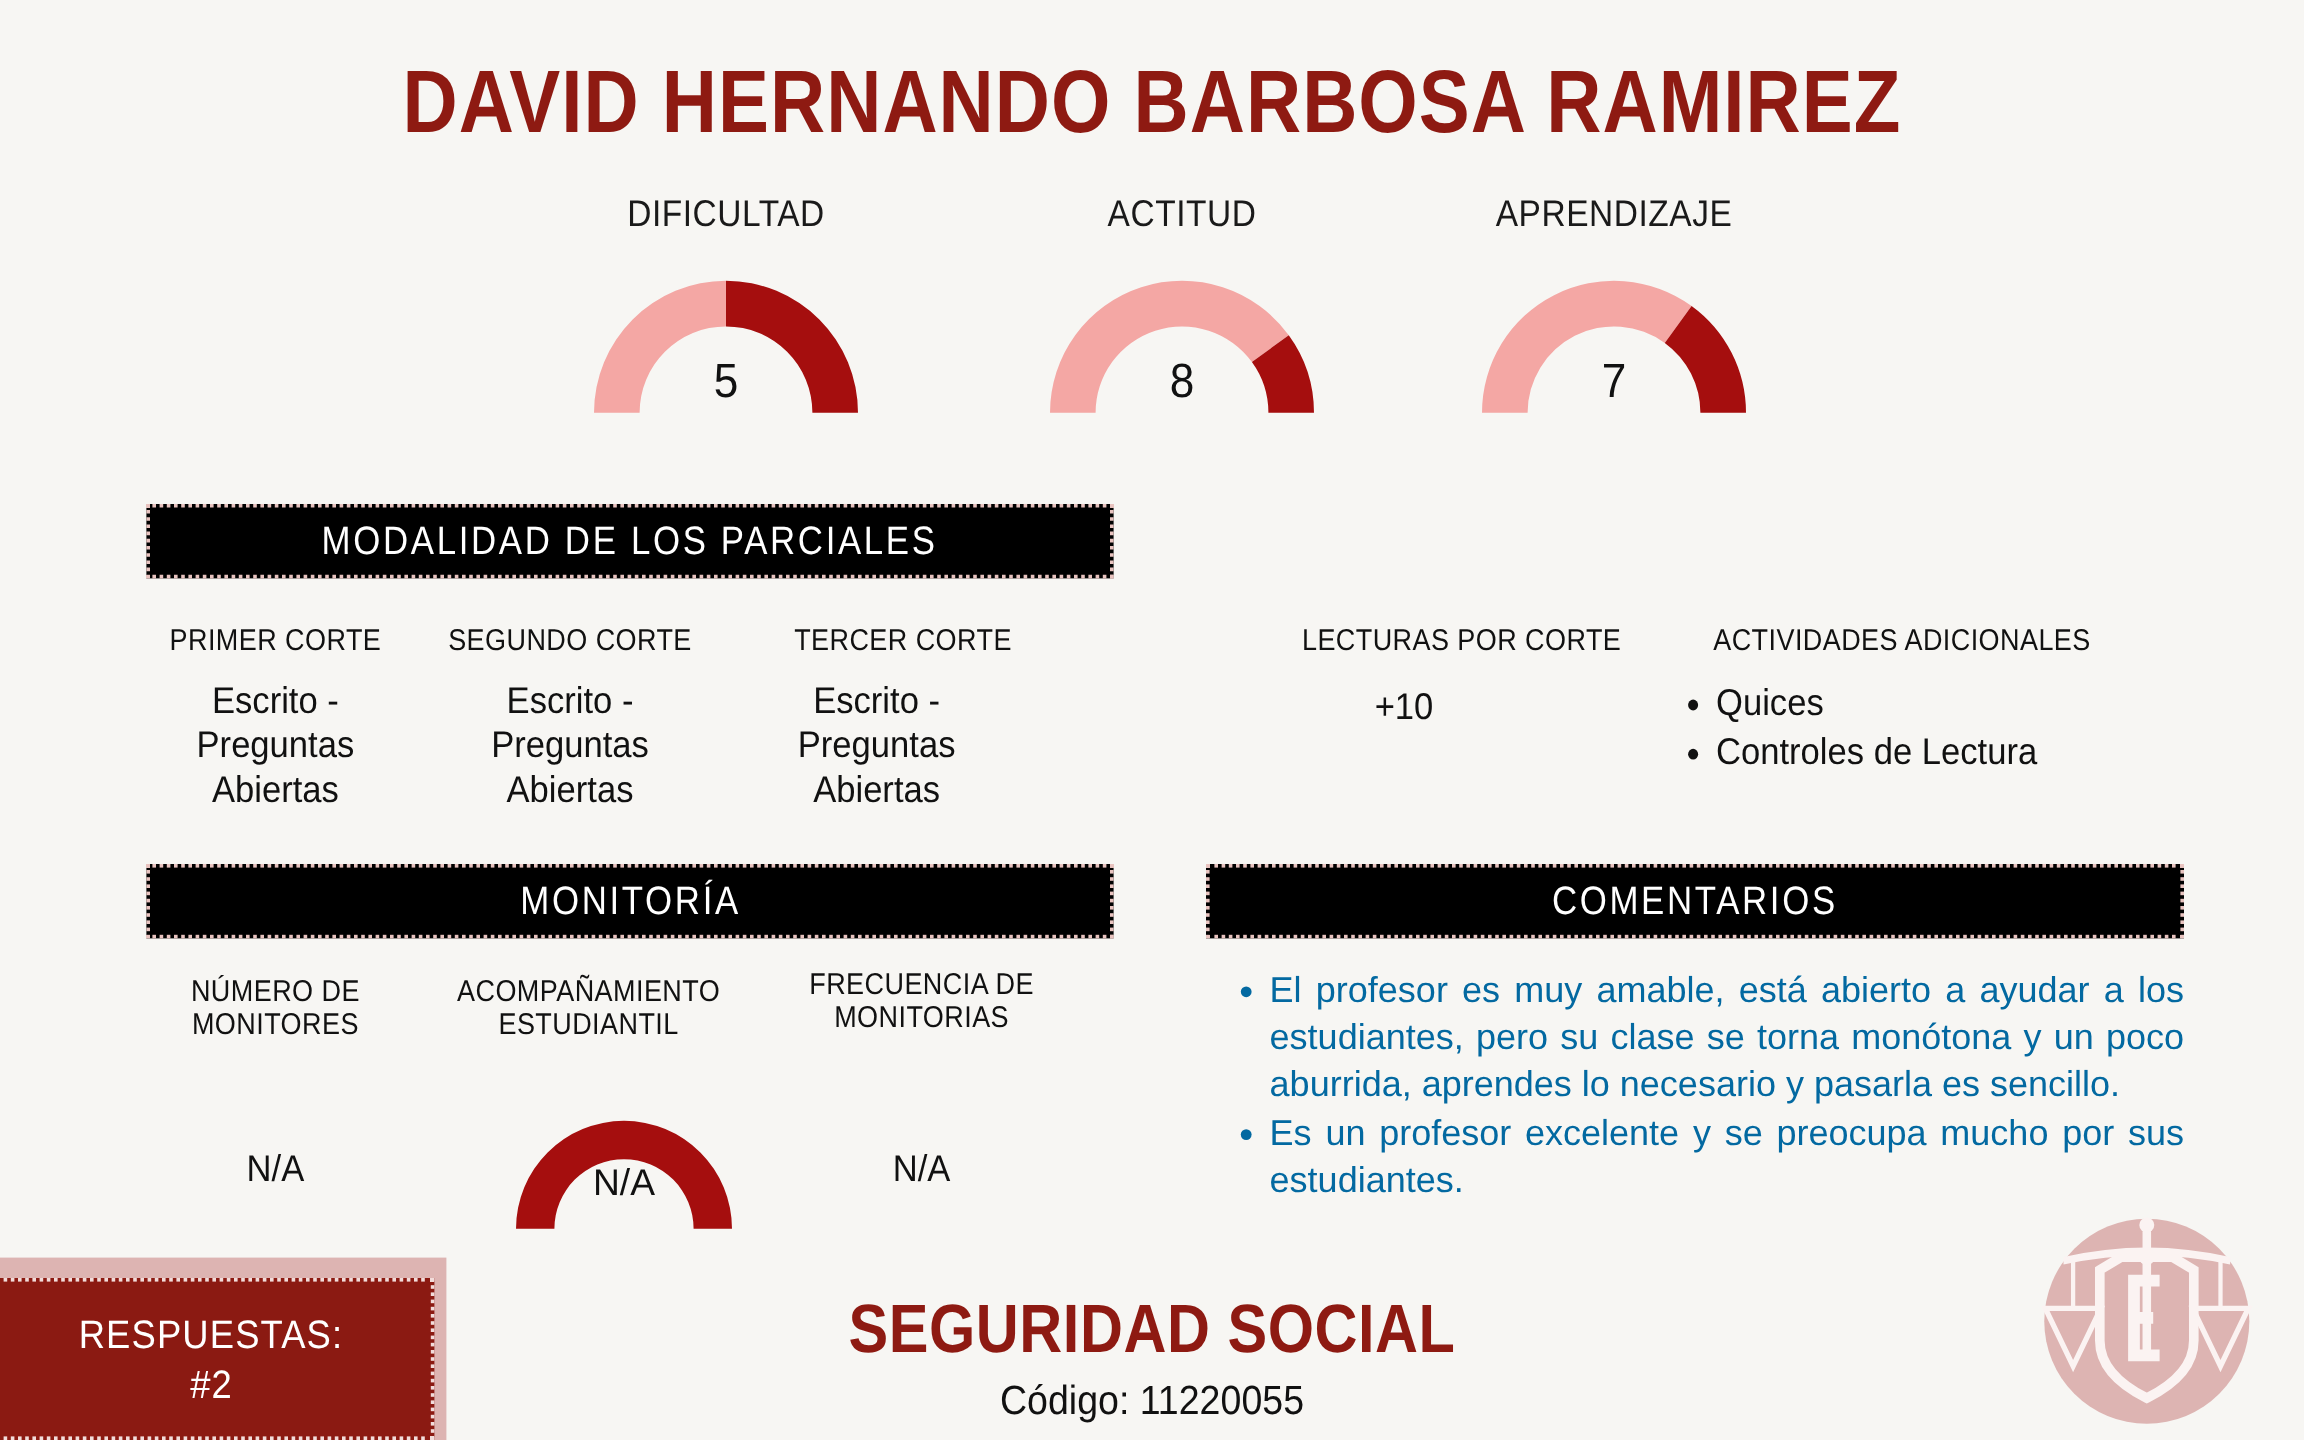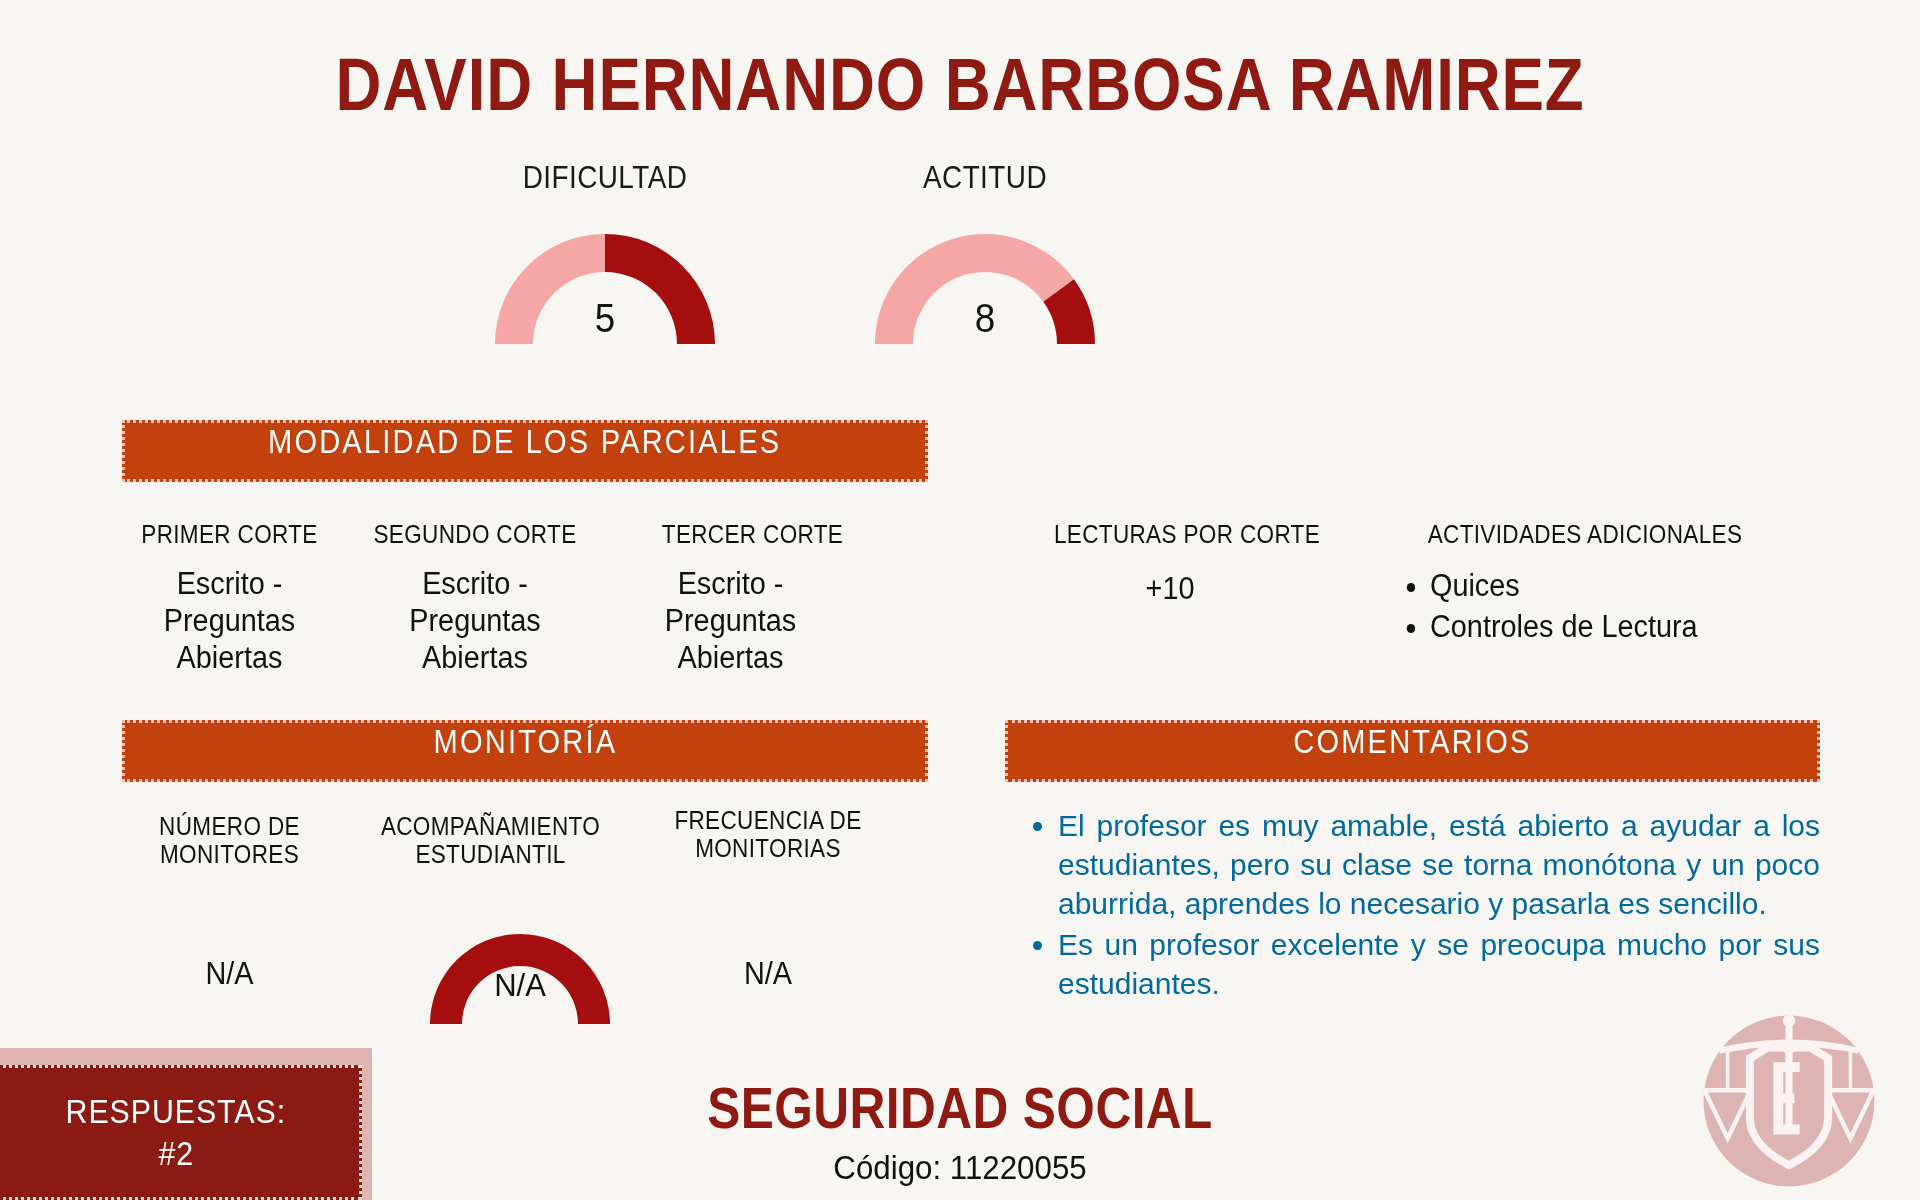--- a/index.html
+++ b/index.html
@@ -36,25 +36,25 @@
   .gauge-wrap{position:relative;margin:22px auto 0;}
   .gauge-val{
     position:absolute;left:0;width:100%;
     text-align:center;font-size:40px;color:#111;
     transform:scaleX(.92);
   }
 
   
   .panel-head{
     position:absolute;
-    background:#c2410c;
+    background:#000000;
     border:3px dotted #E8C3BF;
     box-sizing:border-box;
     color:#fff;
-    display:flex;justify-content:center;
+    display:flex;align-items:center;justify-content:center;
     font-size:33px;letter-spacing:2.5px;
   }
   .panel-head span{transform:scaleX(.88);white-space:nowrap;}
 
   .col-label{
     position:absolute;text-align:center;
     font-size:25px;color:#111;letter-spacing:.4px;line-height:1.12;
   }
   .col-label span{display:block;transform:scaleX(.90);white-space:nowrap;}
 
@@ -125,20 +125,30 @@
       <div class="gauge-label">ACTITUD</div>
       <div class="gauge-wrap" style="width:250px;height:132px;">
         <svg width="250" height="132" viewBox="0 0 250 132">
           <path id="g1a" fill="#F4A7A4" d="M 15 125.99999999999999 A 110 110 0 0 1 213.99186938124421 61.34362224782795 L 183.2492235949962 83.67946183494193 A 72 72 0 0 0 53 125.99999999999999 Z"></path>
           <path id="g1b" fill="#A50E0E" d="M 213.99186938124421 61.34362224782795 A 110 110 0 0 1 235 126 L 197 126 A 72 72 0 0 0 183.2492235949962 83.67946183494193 Z"></path>
         </svg>
         <div class="gauge-val" style="top:78px;">8</div>
       </div>
     </div>
 
+    <div class="gauge-cell" style="left:1165px;">
+      <div class="gauge-label">APRENDIZAJE</div>
+      <div class="gauge-wrap" style="width:250px;height:132px;">
+        <svg width="250" height="132" viewBox="0 0 250 132">
+          <path id="g2a" fill="#F4A7A4" d="M 15 125.99999999999999 A 110 110 0 0 1 189.65637775217203 37.00813061875577 L 167.32053816505805 67.75077640500378 A 72 72 0 0 0 53 125.99999999999999 Z"></path>
+          <path id="g2b" fill="#A50E0E" d="M 189.65637775217203 37.00813061875577 A 110 110 0 0 1 235 126 L 197 126 A 72 72 0 0 0 167.32053816505805 67.75077640500378 Z"></path>
+        </svg>
+        <div class="gauge-val" style="top:78px;">7</div>
+      </div>
+    </div>
 
   </div>
 
   <div class="panel-head" style="left:122px;top:420px;width:806px;height:62px;">
     <span>MODALIDAD DE LOS PARCIALES</span>
   </div>
 
   <div class="col-label" style="left:122px;top:520px;width:215px;">
     <span>PRIMER CORTE</span>
   </div>
@@ -159,21 +169,21 @@
     <span>Preguntas</span>
     <span>Abiertas</span>
   </div>
   <div class="col-value" style="left:618px;top:565px;width:225px;">
     <span>Escrito -</span>
     <span>Preguntas</span>
     <span>Abiertas</span>
   </div>
 
 
-  <div class="col-label" style="left:1022px;top:520px;width:330px;">
+  <div class="col-label" style="left:1053px;top:520px;width:330px;">
     <span>LECTURAS POR CORTE</span>
   </div>
   <div class="col-value" style="left:1005px;top:570px;width:330px;">
     <span>+10</span>
   </div>
 
   <div class="col-label" style="left:1380px;top:520px;width:410px;">
     <span>ACTIVIDADES ADICIONALES</span>
   </div>
   <div class="bullets" style="left:1400px;top:566px;width:420px;">

